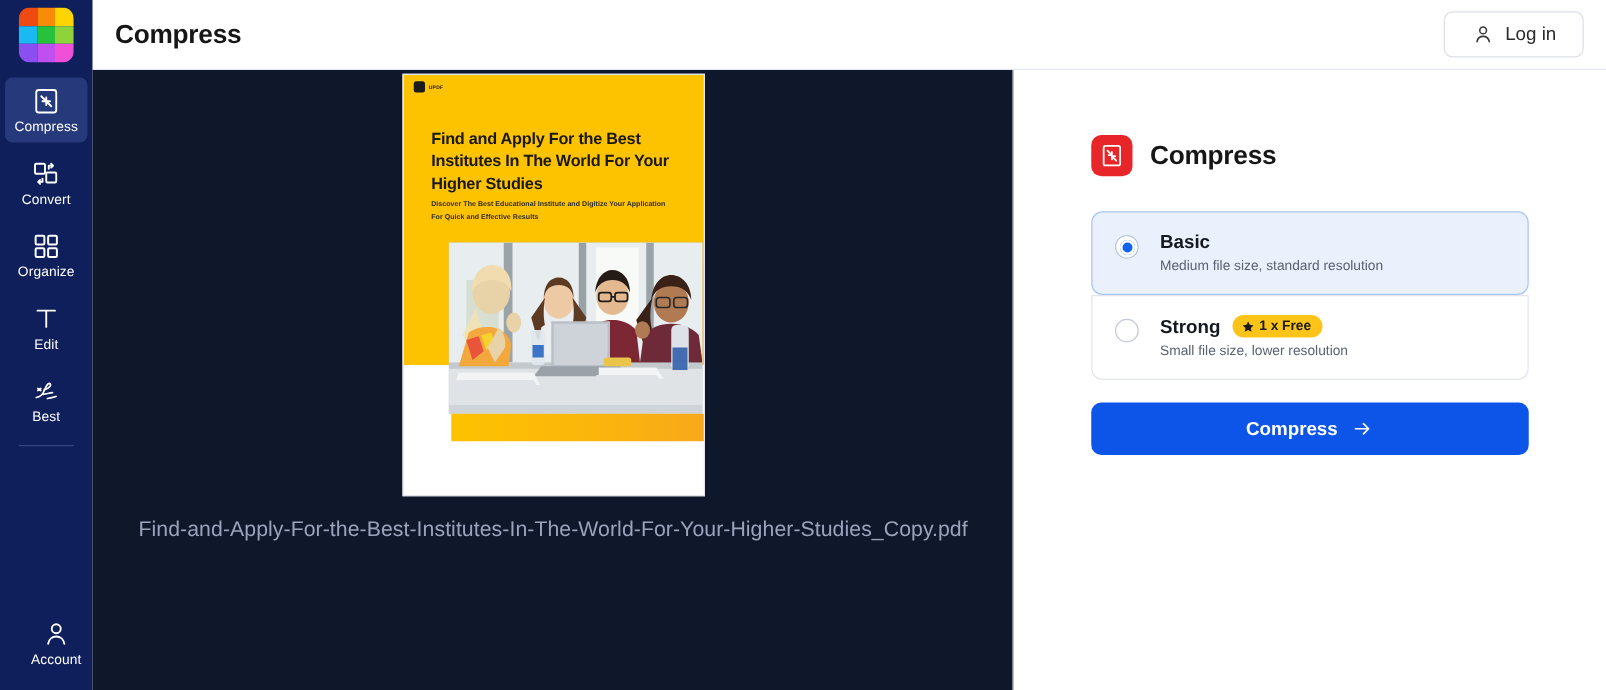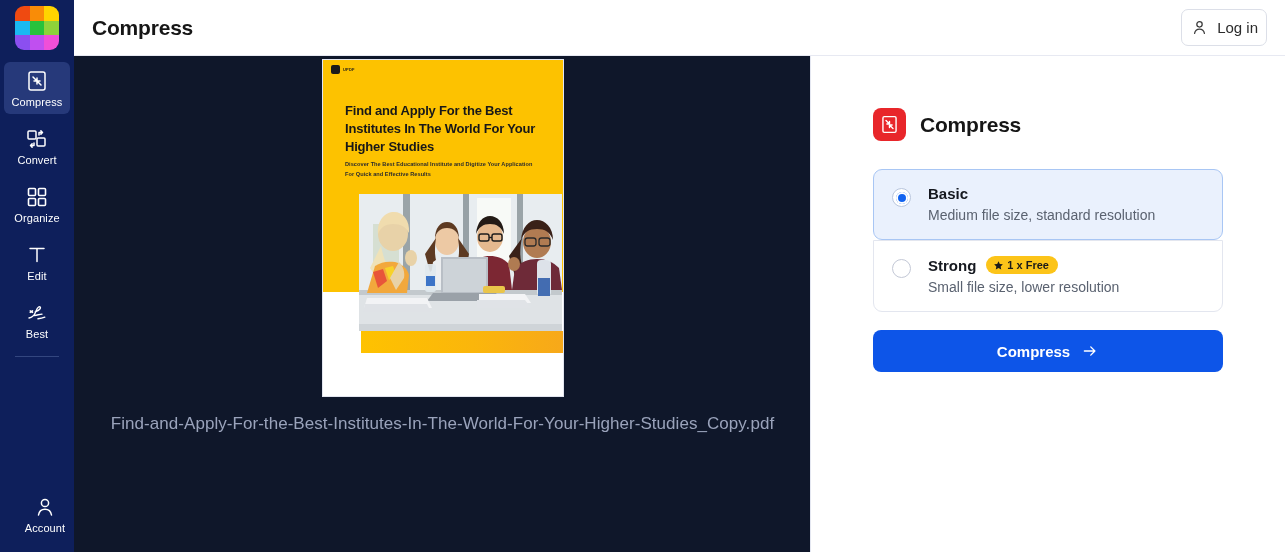--- a/index.html
+++ b/index.html
@@ -62,21 +62,21 @@
     display: flex; align-items: center; justify-content: space-between;
     padding: 0 18px 0 18px;
   }
   .page-title {
     font-size: 21px; font-weight: bold; color: #161616;
     letter-spacing: -.2px;
   }
   .login-btn {
     display: flex; align-items: center; gap: 8px;
     border: 1px solid #dcdfe8; border-radius: 7px;
-    padding: 8px 8px; background: #fff; cursor: pointer;
+    padding: 8px 21px; background: #fff; cursor: pointer;
     color: #2b2b2b; font-size: 15px;
   }
   .login-btn svg { display: block; }
 
   
   .body { flex: 1; display: flex; min-height: 0; }
 
   
   .preview {
     width: 737px; flex: 0 0 737px;
@@ -185,21 +185,21 @@
   .opt-head { display: flex; align-items: center; gap: 10px; }
   .opt-name { font-size: 15px; font-weight: bold; color: #15181f; }
   .badge {
     display: inline-flex; align-items: center; gap: 3px;
     background: #fcc419; border-radius: 11px;
     padding: 3px 9px 3px 7px;
     font-size: 11px; font-weight: bold; color: #1a1a1a;
     white-space: nowrap;
   }
   .badge svg { display: block; }
-  .opt-desc { font-size: 14px; color: #5a6270; margin-top: 5px; }
+  .opt-desc { font-size: 11px; color: #5a6270; margin-top: 5px; }
 
   .compress-btn {
     margin-top: 18px; width: 100%;
     height: 42px; border: none; border-radius: 8px;
     background: #0d55e8; color: #ffffff;
     font-size: 15px; font-weight: bold; font-family: inherit;
     display: flex; align-items: center; justify-content: center; gap: 11px;
     cursor: pointer;
   }
   .compress-btn svg { display: block; }

